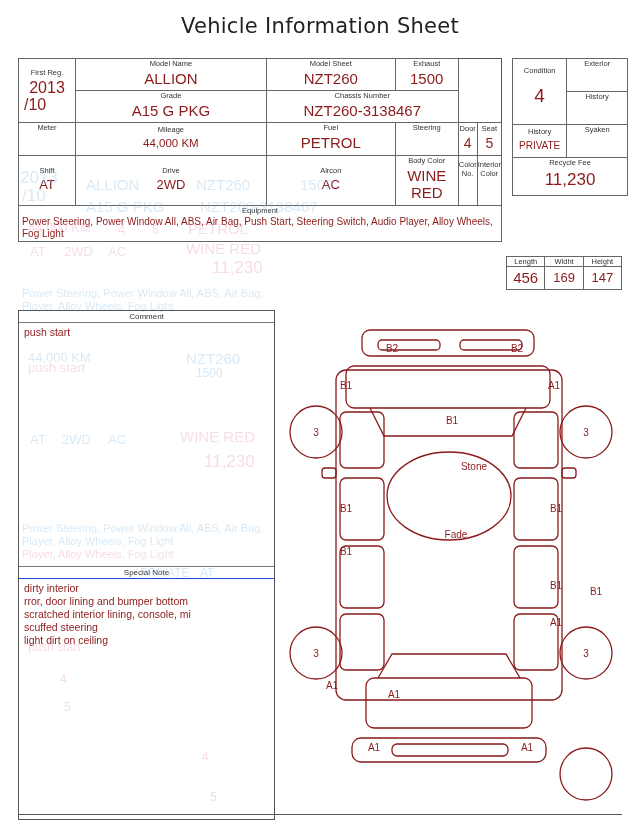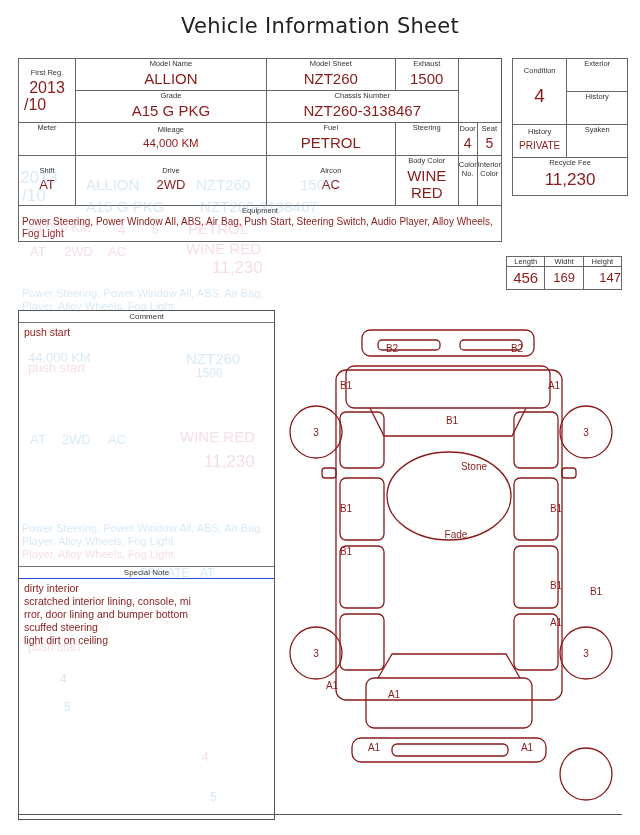--- a/index.html
+++ b/index.html
@@ -186,36 +186,36 @@
           </td>
     </tr>
     <tr>
       <td>
             <div class="val" style="font-size:15px;padding:2px 0 3px;">456</div>
           </td>
       <td>
             <div class="val" style="font-size:13px;padding:2px 0 3px;">169</div>
           </td>
       <td>
-            <div class="val" style="font-size:13px;padding:2px 0 3px;text-align:right;">147</div>
+            <div class="val" style="font-size:13px;padding:2px 0 3px;">147</div>
           </td>
     </tr>
   </tbody>
     </table>
 
   <div id="commentPanel">
     <div class="panelHead">Comment</div>
     <div class="panelBody">push start</div>
 
     <div id="noteSplit">
       <div class="panelHead" style="border-bottom:1px solid #1d4ed8;border-top:none;">Special Note</div>
       <div class="panelBody">
         <div>dirty interior</div>
+        <div>rror, door lining and bumper bottom</div>
         <div>scratched interior lining, console, mi</div>
-        <div>rror, door lining and bumper bottom</div>
         <div>scuffed steering</div>
         <div>light dirt on ceiling</div>
       </div>
     </div>
   </div>
 
   <svg id="diagram" viewBox="0 0 350 500">
     <g fill="none" stroke="#8b1a1a" stroke-width="1.3">
 
       <rect x="62" y="62" width="226" height="330" rx="10"></rect>

